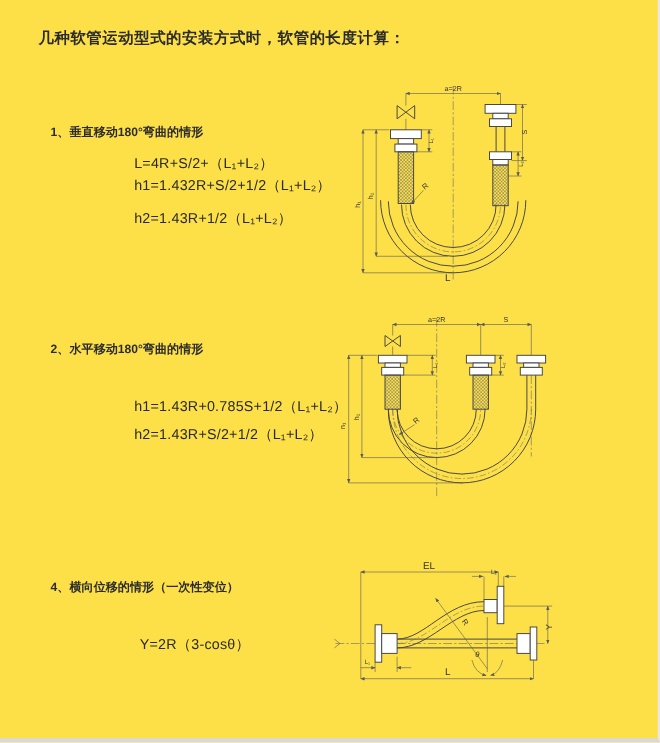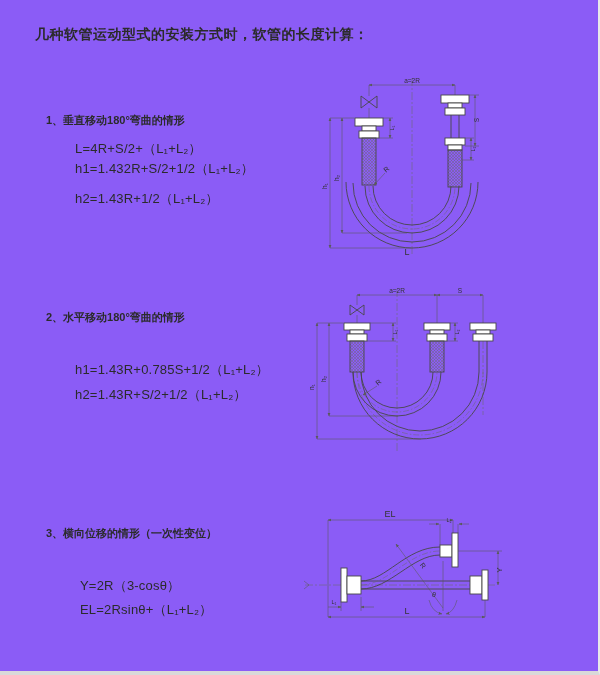--- a/index.html
+++ b/index.html
@@ -1,24 +1,24 @@
 <!DOCTYPE html>
 <html><head>
 <meta charset="utf-8">
 <style>
   html,body{margin:0;padding:0;background:#f6f6f6;}
   .page{
-    position:relative;width:600px;height:675px;background:#8b5cf6;
+    position:relative;width:600px;height:675px;background:#fde047;
     font-family:"Liberation Sans","DejaVu Sans",sans-serif;color:#2b2b2b;
     overflow:hidden;box-sizing:border-box;
     border-right:2px solid #e9e9e9;border-bottom:4px solid #d9d9d9;
   }
   .title{position:absolute;left:35px;top:26px;font-size:14px;font-weight:600;letter-spacing:.5px;white-space:nowrap;}
   .sec-h{position:absolute;left:46px;font-size:11px;font-weight:600;white-space:nowrap;}
-  .formula{position:absolute;font-size:13px;font-weight:400;white-space:nowrap;letter-spacing:.2px;}
+  .formula{position:absolute;font-size:13px;font-weight:400;white-space:nowrap;letter-spacing:.2px;margin-left:47px;}
   .f1{left:75px;} .f3{left:80px;}
   .diag{position:absolute;}
   .d1{left:312px;top:72px;} .d2{left:310px;top:283px;} .d3{left:300px;top:505px;}
   svg{display:block;}
   .ink{stroke:#474747;fill:none;stroke-width:.9;}
   .thin{stroke:#5a5a5a;fill:none;stroke-width:.55;}
   .cl{stroke:#6a6a6a;fill:none;stroke-width:.55;stroke-dasharray:8 2 2 2;}
   .dashc{stroke:#6a6a6a;fill:none;stroke-width:.5;stroke-dasharray:6 2 1.5 2;}
   .lbl{font-family:"Liberation Sans","DejaVu Sans",sans-serif;fill:#333;stroke:none;}
   .fitting{fill:#ffffff;stroke:#474747;stroke-width:.9;}
@@ -32,23 +32,22 @@
 
   <div class="sec-h" style="top:113px">1、垂直移动180°弯曲的情形</div>
   <div class="formula f1" style="top:140px">L=4R+S/2+（L₁+L₂）</div>
   <div class="formula f1" style="top:160px">h1=1.432R+S/2+1/2（L₁+L₂）</div>
   <div class="formula f1" style="top:190px">h2=1.43R+1/2（L₁+L₂）</div>
 
   <div class="sec-h" style="top:310px">2、水平移动180°弯曲的情形</div>
   <div class="formula f1" style="top:361px">h1=1.43R+0.785S+1/2（L₁+L₂）</div>
   <div class="formula f1" style="top:386px">h2=1.43R+S/2+1/2（L₁+L₂）</div>
 
-  <div class="sec-h" style="top:526px">3、横向位移的情形（一次性变位）</div>
+  <div class="sec-h" style="top:526px">4、横向位移的情形（一次性变位）</div>
   <div class="formula f3" style="top:577px">Y=2R（3-cosθ）</div>
-  <div class="formula f3" style="top:601px">EL=2Rsinθ+（L₁+L₂）</div>
 
   <div class="diag d1">
     <svg width="215" height="190" viewBox="0 0 215 190">
       <defs>
         <marker id="arr1" viewBox="0 0 10 10" refX="9" refY="5" markerWidth="7" markerHeight="7" orient="auto-start-reverse" markerUnits="strokeWidth">
           <path d="M0,1 L10,5 L0,9 z" fill="#5a5a5a"></path>
         </marker>
         <pattern id="braid1" patternUnits="userSpaceOnUse" width="3" height="3">
           <path d="M0,3 L3,0 M0,0 L3,3" stroke="#6b6b6b" stroke-width="0.45"></path>
         </pattern>

